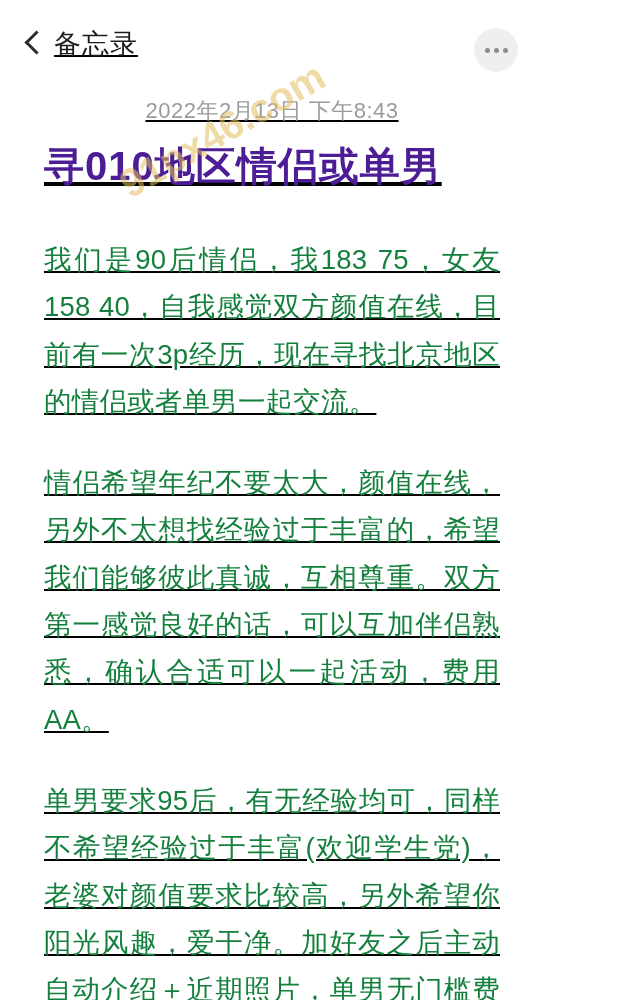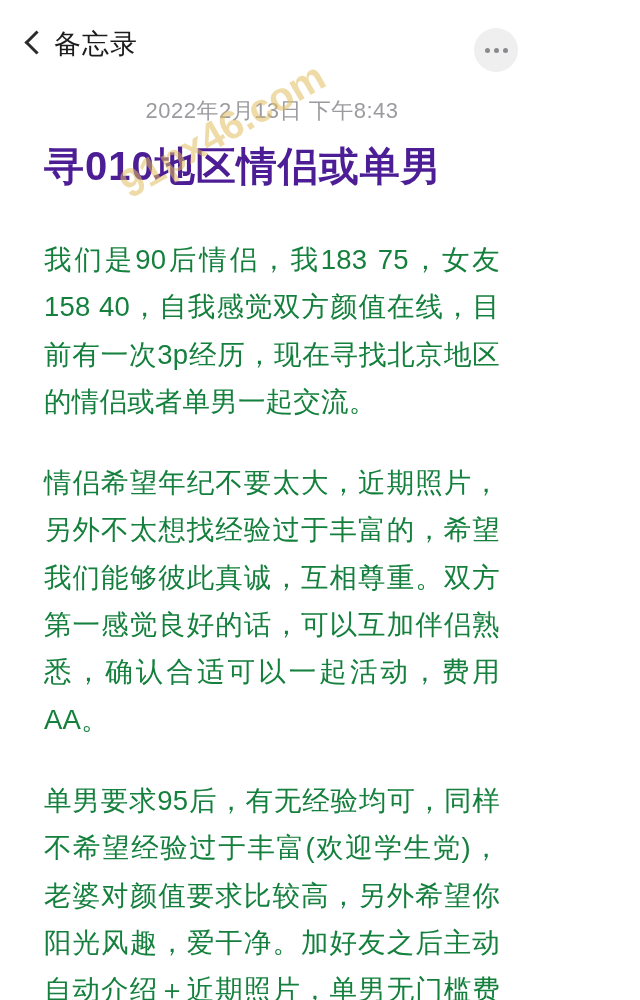--- a/index.html
+++ b/index.html
@@ -13,20 +13,21 @@
     font-family: "Liberation Sans", sans-serif;
     overflow: hidden;
     position: relative;
   }
   .phone {
     position: relative;
     width: 544px;
     height: 1000px;
     background: #ffffff;
     box-sizing: border-box;
+    text-decoration: underline;
   }
   
   .topbar {
     position: relative;
     height: 88px;
     display: flex;
     align-items: center;
     padding: 0 24px;
     box-sizing: border-box;
   }
@@ -146,20 +147,20 @@
       <span></span>
       <span></span>
       <span></span>
     </div>
   </div>
 
   <div class="article">
     <div class="timestamp">2022年2月13日 下午8:43</div>
     <h1 class="title">寻010地区情侣或单男</h1>
     <p class="para">我们是90后情侣，我183 75，女友158 40，自我感觉双方颜值在线，目前有一次3p经历，现在寻找北京地区的情侣或者单男一起交流。</p>
-    <p class="para">情侣希望年纪不要太大，近期照片，另外不太想找经验过于丰富的，希望我们能够彼此真诚，互相尊重。双方第一感觉良好的话，可以互加伴侣熟悉，确认合适可以一起活动，费用AA。</p>
+    <p class="para">情侣希望年纪不要太大，颜值在线，另外不太想找经验过于丰富的，希望我们能够彼此真诚，互相尊重。双方第一感觉良好的话，可以互加伴侣熟悉，确认合适可以一起活动，费用AA。</p>
     <p class="para">单男要求95后，有无经验均可，同样不希望经验过于丰富(欢迎学生党)，老婆对颜值要求比较高，另外希望你阳光风趣，爱干净。加好友之后主动自动介绍＋近期照片，单男无门槛费用，但是需要承担开房费用，我们要求不高，但是如果连这个费用都扣扣嗦嗦的话，我觉得就没必要来了。</p>
 
   </div>
 
   <div class="wm wm-2">91px46.com</div>
 
 </div>
 
 </body></html>

